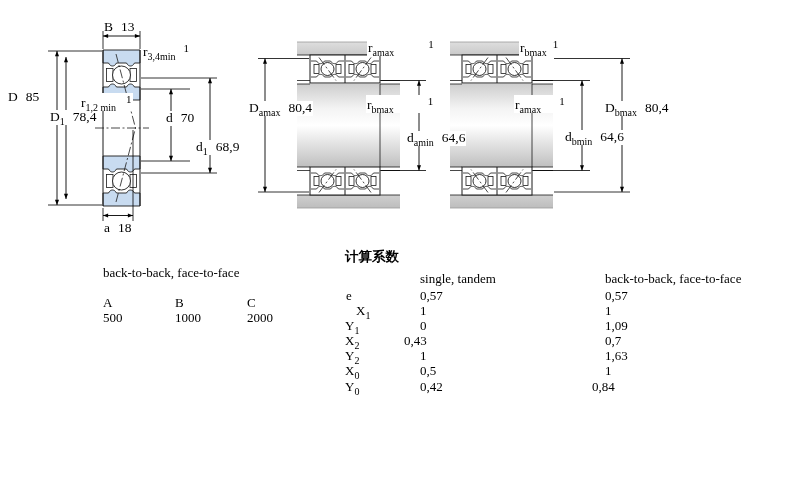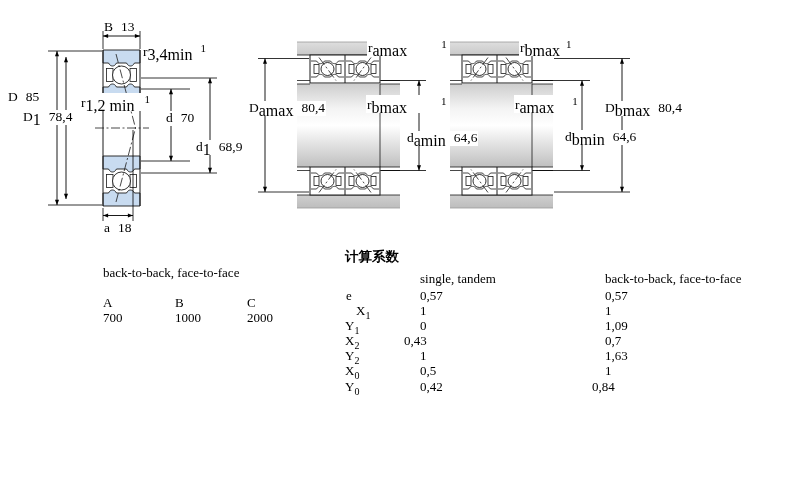--- a/index.html
+++ b/index.html
@@ -12,21 +12,21 @@
   svg .blue{fill:#c8dbf0;stroke:#1a1a1a;stroke-width:0.9;}
   svg .whiteb{fill:#ffffff;stroke:#1a1a1a;stroke-width:1;}
   svg .ballc{fill:#ffffff;stroke:#1a1a1a;stroke-width:0.9;}
   svg .cl{stroke:#1a1a1a;stroke-width:0.8;fill:none;stroke-dasharray:9 2.5 2 2.5;}
   svg .dml{stroke:#000;stroke-width:0.9;fill:none;}
   svg .ext{stroke:#000;stroke-width:0.8;fill:none;}
   svg .edge{stroke:#9a9a9a;stroke-width:0.8;fill:none;}
 
   .dim{position:absolute;font-size:13.5px;line-height:1.1;white-space:nowrap;}
   .dim.bg{background:#fff;padding:0 1px;}
-  .dim sub{font-size:16px;line-height:0;}
+  .dim sub{font-size:10px;line-height:0;}
   .dim .val{margin-left:8px;}
   .dim .note{font-size:11px;vertical-align:4px;}
 
   .cell{position:absolute;font-size:13px;line-height:1.1;white-space:nowrap;}
   .cell sub{font-size:10px;line-height:0;}
   .bold{font-weight:bold;font-size:13.5px;}
 </style>
 </head>
 <body>
 
@@ -176,41 +176,41 @@
 
     <line class="ext" x1="533" y1="80.5" x2="590" y2="80.5"></line>
     <line class="ext" x1="533" y1="170.5" x2="590" y2="170.5"></line>
     <line class="dml" x1="582" y1="80.5" x2="582" y2="170.5" marker-start="url(#ah)" marker-end="url(#ah)"></line>
   </g>
 </svg>
 
 <div class="dim" style="left:104px;top:20px"><span>B</span><span class="val">13</span></div>
 <div class="dim bg" style="left:142px;top:42px"><span>r</span><sub>3,4min</sub><span class="note" style="margin-left:8px">1</span></div>
 <div class="dim" style="left:8px;top:90px"><span>D</span><span class="val">85</span></div>
-<div class="dim bg" style="left:22px;top:110px"><span>D</span><sub>1</sub><span class="val">78,4</span></div>
+<div class="dim bg" style="left:49px;top:110px"><span>D</span><sub>1</sub><span class="val">78,4</span></div>
 <div class="dim bg" style="left:80px;top:93px"><span>r</span><sub>1,2 min</sub><span class="note" style="margin-left:10px">1</span></div>
 <div class="dim bg" style="left:165px;top:111px"><span>d</span><span class="val">70</span></div>
 <div class="dim bg" style="left:195px;top:140px"><span>d</span><sub>1</sub><span class="val">68,9</span></div>
 <div class="dim" style="left:104px;top:221px"><span>a</span><span class="val">18</span></div>
 
 <div class="dim bg" style="left:367px;top:38px"><span>r</span><sub>amax</sub><span class="note" style="margin-left:34px">1</span></div>
 <div class="dim bg" style="left:248px;top:101px"><span>D</span><sub>amax</sub><span class="val">80,4</span></div>
 <div class="dim bg" style="left:366px;top:95px"><span>r</span><sub>bmax</sub><span class="note" style="margin-left:34px">1</span></div>
 <div class="dim bg" style="left:406px;top:131px"><span>d</span><sub>amin</sub><span class="val">64,6</span></div>
 
 <div class="dim bg" style="left:519px;top:38px"><span>r</span><sub>bmax</sub><span class="note" style="margin-left:6px">1</span></div>
 <div class="dim bg" style="left:604px;top:101px"><span>D</span><sub>bmax</sub><span class="val">80,4</span></div>
 <div class="dim bg" style="left:514px;top:95px"><span>r</span><sub>amax</sub><span class="note" style="margin-left:18px">1</span></div>
 <div class="dim bg" style="left:564px;top:130px"><span>d</span><sub>bmin</sub><span class="val">64,6</span></div>
 
 <div class="cell" style="left:103px;top:266px">back-to-back, face-to-face</div>
 <div class="cell" style="left:103px;top:296px">A</div>
 <div class="cell" style="left:175px;top:296px">B</div>
 <div class="cell" style="left:247px;top:296px">C</div>
-<div class="cell" style="left:103px;top:311px">700</div>
+<div class="cell" style="left:103px;top:311px">500</div>
 <div class="cell" style="left:175px;top:311px">1000</div>
 <div class="cell" style="left:247px;top:311px">2000</div>
 
 <div class="cell bold" style="left:345px;top:250px">计算系数</div>
 <div class="cell" style="left:420px;top:272px">single, tandem</div>
 <div class="cell" style="left:605px;top:272px">back-to-back, face-to-face</div>
 
 <div class="cell" style="left:346px;top:289px"><span>e</span><sub></sub></div>
 <div class="cell" style="left:420px;top:289px">0,57</div>
 <div class="cell" style="left:605px;top:289px">0,57</div>

